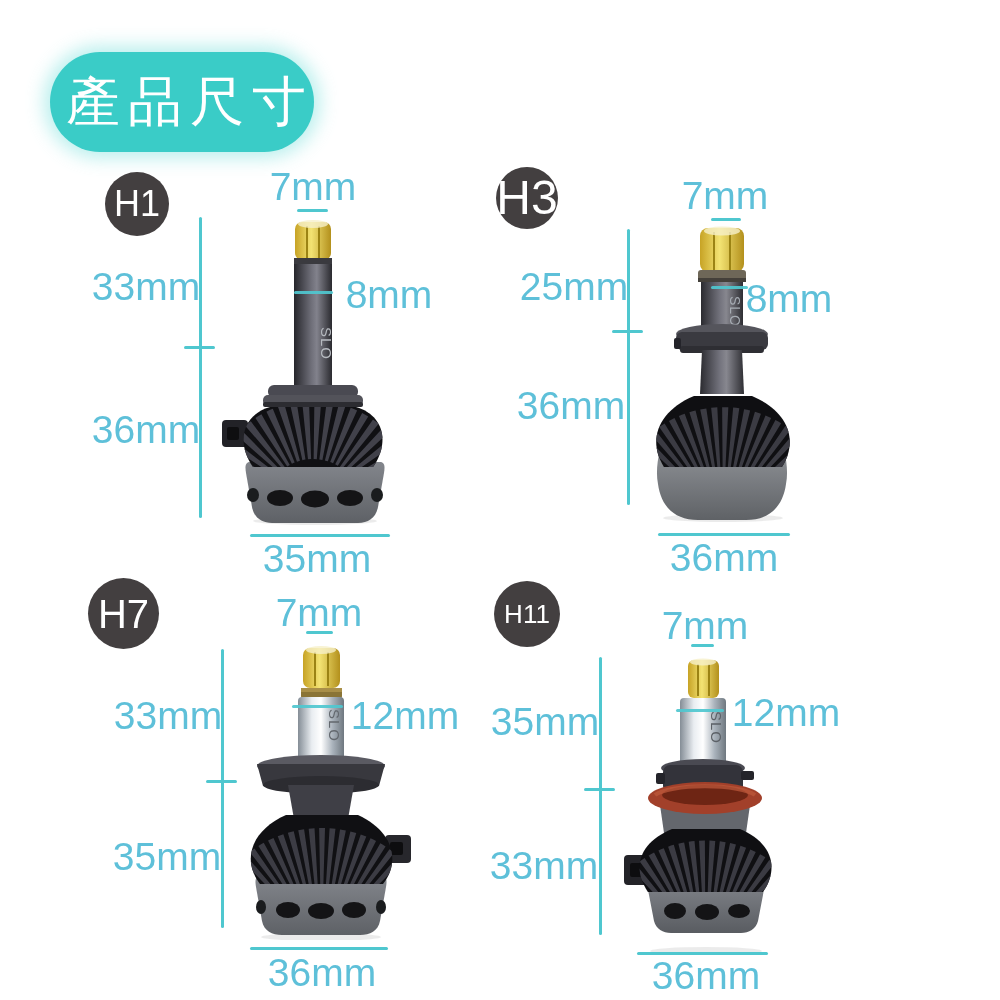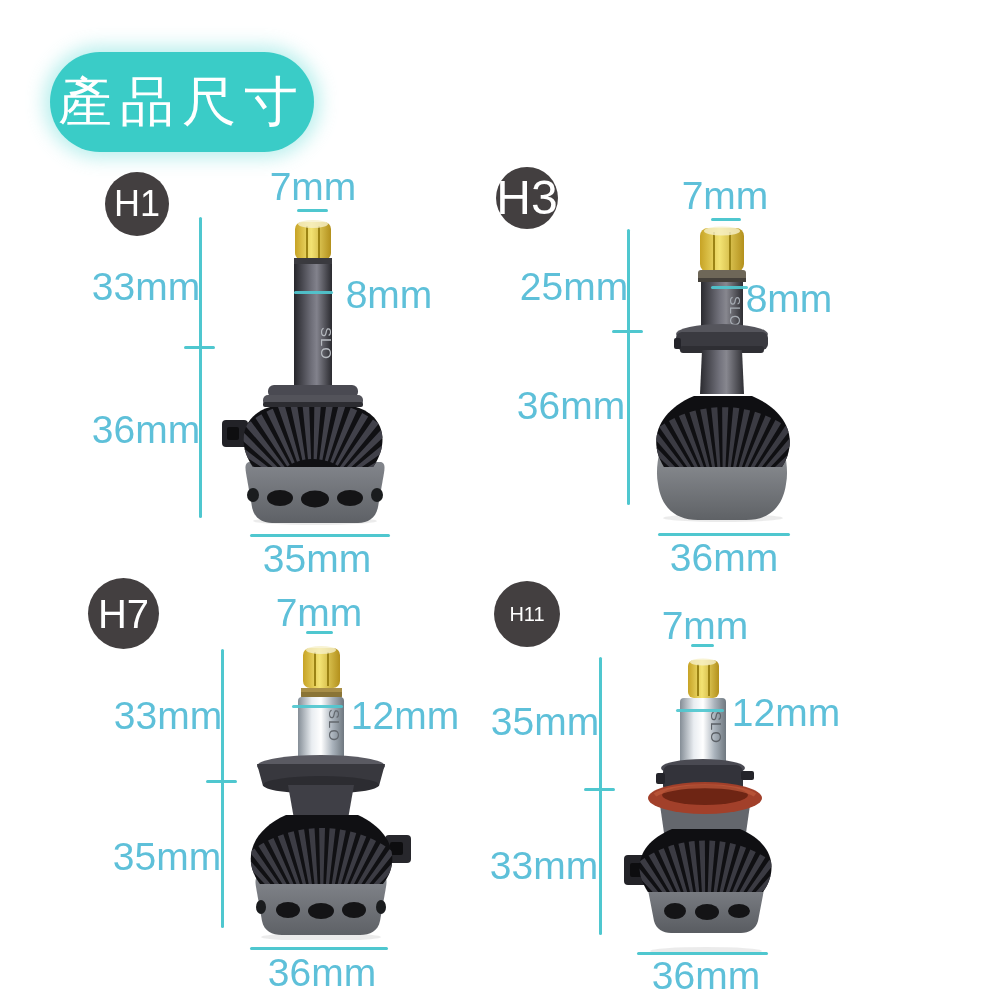--- a/index.html
+++ b/index.html
@@ -10,21 +10,21 @@
     --badge-bg:#433f40;
     --badge-text:#ffffff;
   }
   *{margin:0;padding:0;box-sizing:border-box}
   html,body{background:#ffffff}
   body{font-family:"Liberation Sans","DejaVu Sans",sans-serif}
   .canvas{position:relative;width:1000px;height:1000px;background:#ffffff;overflow:hidden}
   .header-pill{
     position:absolute;left:50px;top:52px;width:264px;height:100px;
     background:var(--header-bg);border-radius:52px;
-    display:flex;align-items:center;justify-content:flex-start;
+    display:flex;align-items:center;justify-content:flex-end;
     box-shadow:0 0 18px 6px rgba(102,220,214,0.45);
   }
   .header-pill span{
     color:var(--header-text);font-size:54px;font-weight:400;letter-spacing:8px;
     text-indent:8px;white-space:nowrap;
   }
   .panel{position:absolute;inset:0}
   .badge{
     position:absolute;border-radius:50%;background:var(--badge-bg);
     color:var(--badge-text);display:flex;align-items:center;justify-content:center;
@@ -245,21 +245,21 @@
       <ellipse cx="151" cy="262" rx="5" ry="7" fill="#1a1c1e"></ellipse>
 
       <path d="M30,239 C12,216 20,186 56,170 L128,170 C163,186 171,216 153,239 Z" fill="#101013"></path>
       <g clip-path="url(#g7clip)">
         <path d="M26,241 A80,68 0 0 1 157,241" fill="none" stroke="#3c3c44" stroke-width="58" stroke-dasharray="4.5 3.5"></path>
       </g>
     </svg>
   </div>
 
   <div class="panel">
-    <div class="badge" style="left:494px;top:581px;width:66px;height:66px;font-size:20px">H11</div>
+    <div class="badge" style="left:494px;top:581px;width:66px;height:66px;font-size:26px">H11</div>
 
     <div class="dim" style="left:705px;top:626px">7mm</div>
     <div class="dim" style="left:545px;top:722px">35mm</div>
     <div class="dim" style="left:786px;top:713px">12mm</div>
     <div class="dim" style="left:544px;top:866px">33mm</div>
     <div class="dim" style="left:706px;top:976px">36mm</div>
 
     <div class="hline" style="left:691px;top:644px;width:23px"></div>
     <div class="vline" style="left:599px;top:657px;height:278px"></div>
     <div class="hline" style="left:584px;top:788px;width:31px"></div>

